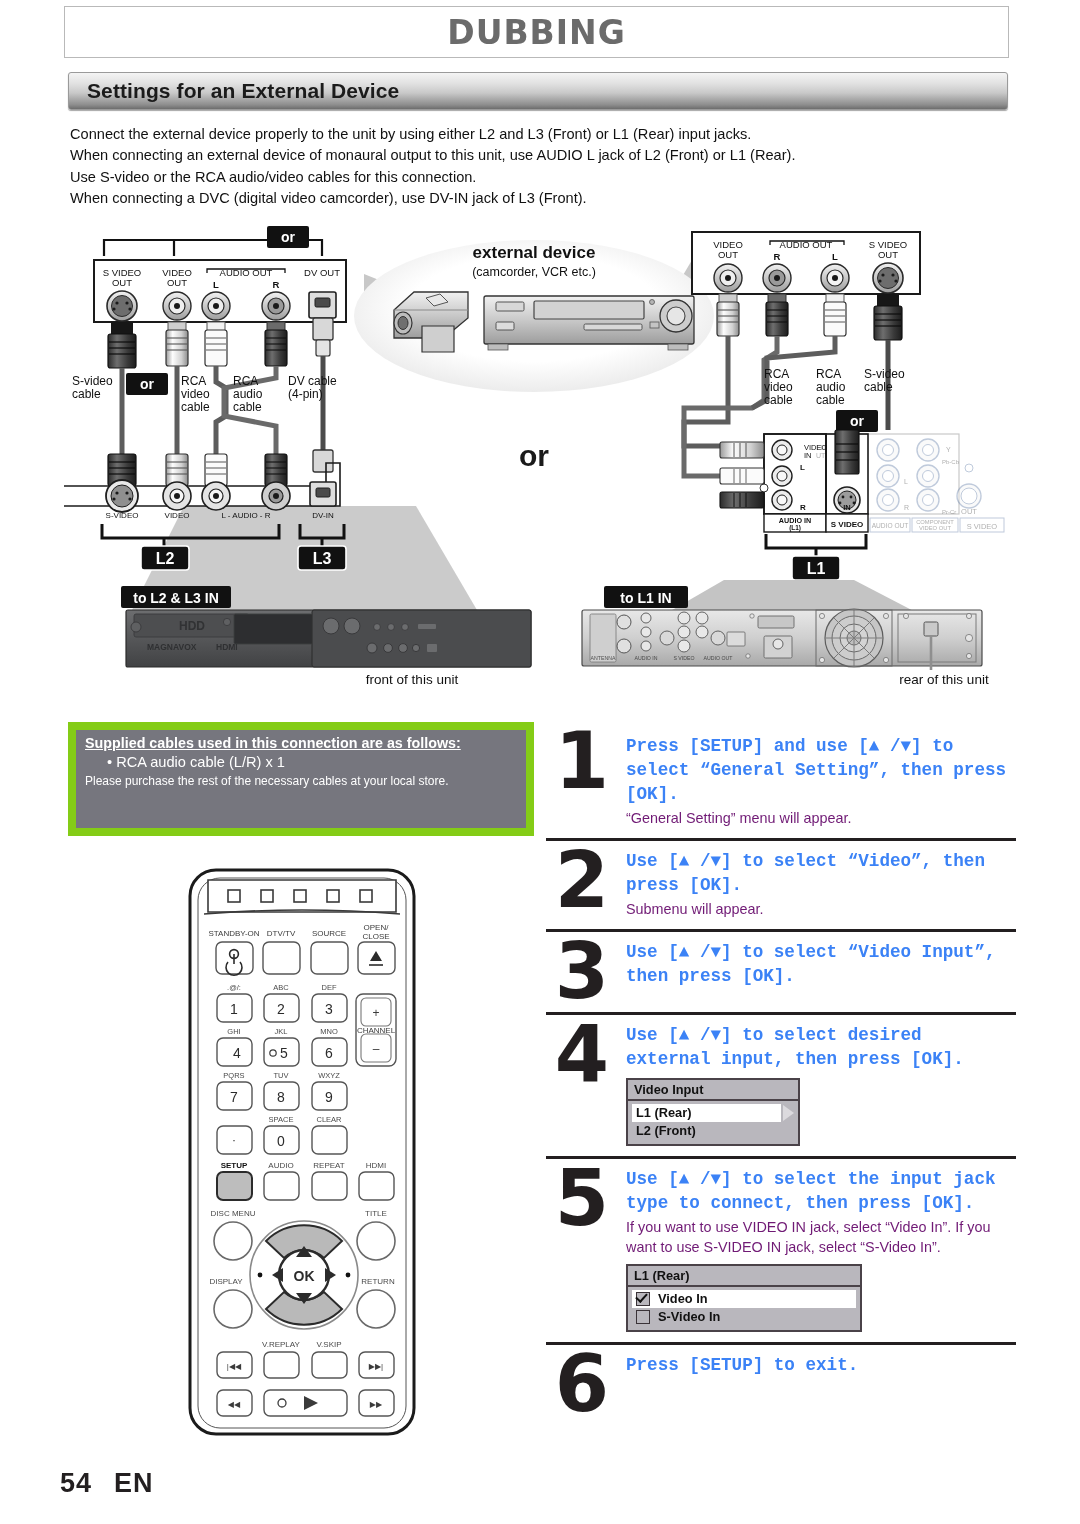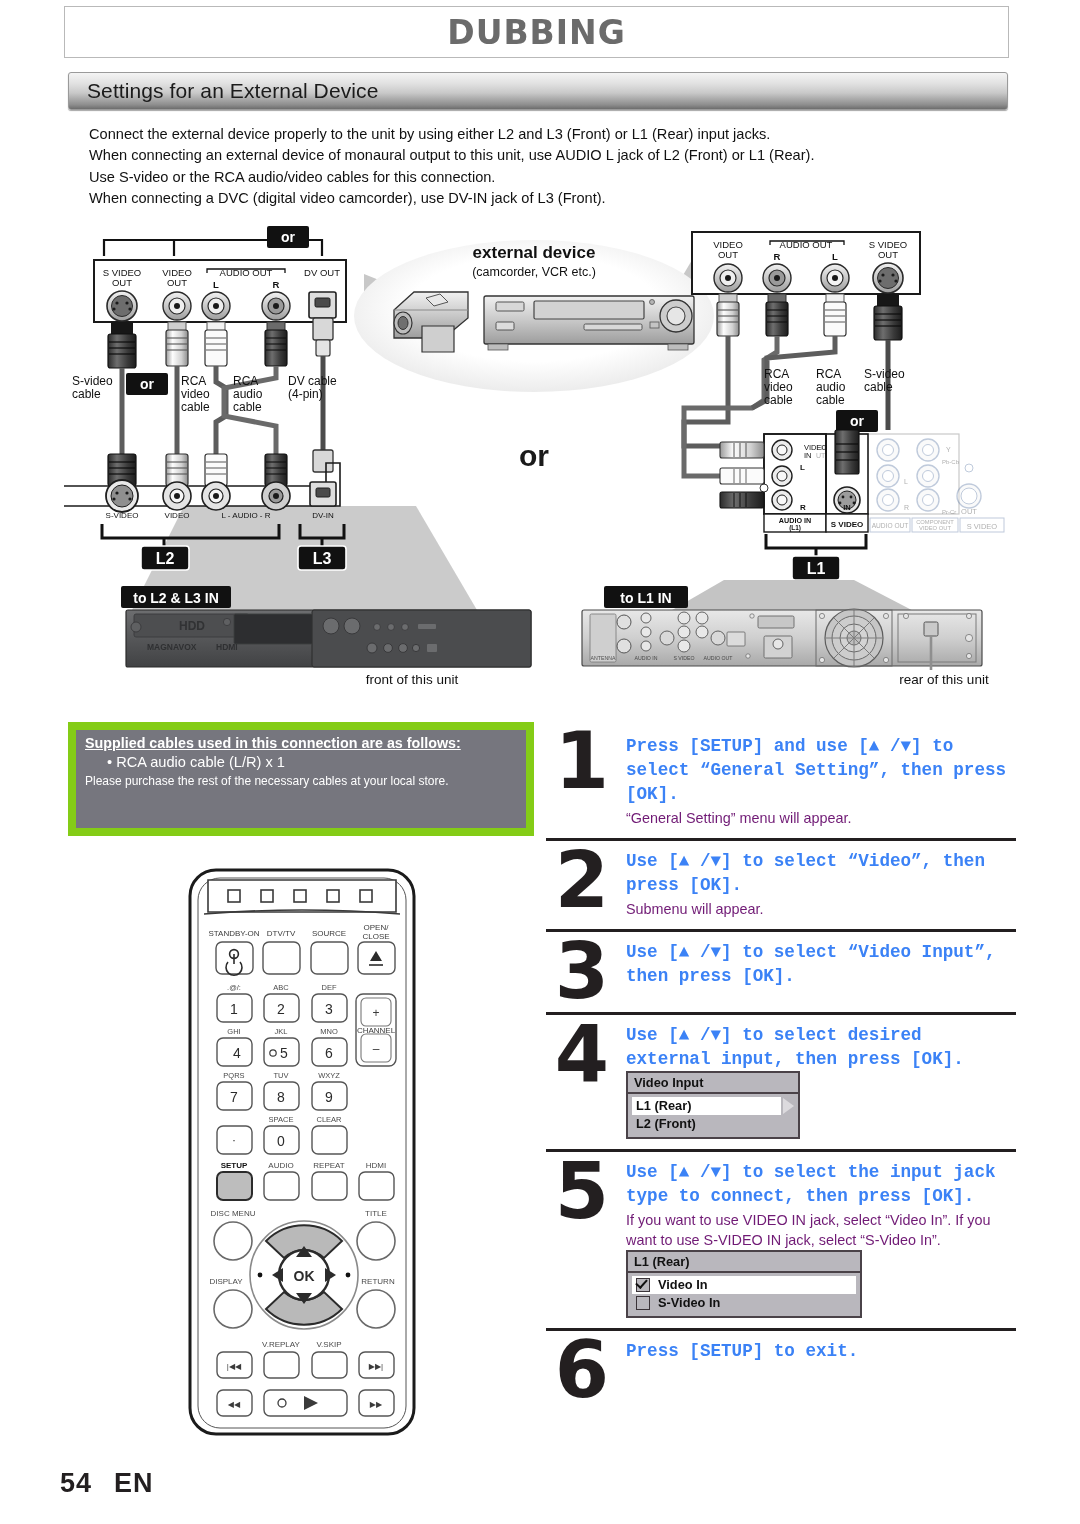--- a/index.html
+++ b/index.html
@@ -10,25 +10,25 @@
   
   .title-box{position:absolute;left:64px;top:6px;width:945px;height:52px;border:1px solid #b9b9b9;
              display:flex;align-items:center;justify-content:center;box-sizing:border-box;}
   .title-box .t{font-size:33px;font-weight:bold;letter-spacing:1px;color:#6b6b6b;font-family:"DejaVu Sans",sans-serif;}
 
   
   .sect-bar{position:absolute;left:68px;top:72px;width:940px;height:38px;box-sizing:border-box;
             background:linear-gradient(to bottom,#f4f4f4 0%,#e2e2e2 28%,#c9c9c9 55%,#8e8e8e 88%,#6d6d6d 100%);
             border:1px solid #9a9a9a;border-radius:3px;display:flex;align-items:center;
             box-shadow:0 1px 1px rgba(0,0,0,.35);}
-  .sect-bar .lbl{font-size:21px;font-weight:normal;margin-left:18px;color:#1b1b1b;letter-spacing:.1px;}
+  .sect-bar .lbl{font-size:21px;font-weight:bold;margin-left:18px;color:#1b1b1b;letter-spacing:.1px;}
 
   
   .intro{position:absolute;left:70px;top:124px;width:940px;font-size:14.6px;line-height:21.4px;color:#111;}
-  .intro div{white-space:nowrap;margin-left:19px;}
+  .intro div{white-space:nowrap;}
 
   
   .diagram{position:absolute;left:64px;top:218px;width:950px;height:470px;}
   .diagram svg{display:block;}
 
   
   .cables{position:absolute;left:68px;top:722px;width:466px;height:114px;background:#76767e;
           border:8px solid #84cc16;box-sizing:border-box;color:#fff;padding:4px 9px 0 9px;}
   .cables .hd{font-size:14.3px;font-weight:bold;text-decoration:underline;line-height:19px;white-space:nowrap;}
   .cables .li{font-size:14.6px;line-height:19.6px;margin-left:22px;}
@@ -40,21 +40,21 @@
   
   .steps{position:absolute;left:546px;top:722px;width:470px;}
   .step{position:relative;padding:8px 0 10px 80px;border-top:3px solid #231f20;min-height:62px;}
   .step.first{border-top:none;padding-top:12px;}
   .step .num{position:absolute;left:0;top:2px;width:72px;text-align:center;
              font-size:78px;line-height:74px;font-weight:bold;color:#231f20;font-family:"DejaVu Sans",sans-serif;}
   .step .head{font-size:17.6px;font-weight:bold;line-height:24px;color:#3b82f6;font-family:Liberation Mono, monospace;}
   .step .sub{font-size:14.4px;line-height:20px;color:#701a75;margin-top:2px;}
 
   
-  .osd{border:2px solid #4a4248;width:170px;background:#b9b7bd;}
+  .osd{margin-top:7px;border:2px solid #4a4248;width:170px;background:#b9b7bd;}
   .osd.wide{width:232px;}
   .osd .ttl{font-size:12.8px;font-weight:bold;padding:2px 6px;background:#b9b7bd;color:#111;border-bottom:2px solid #4a4248;}
   .osd .body{padding:3px 4px 4px 4px;background:#b9b7bd;}
   .osd .row{font-size:12.8px;font-weight:bold;color:#111;line-height:16px;padding:1px 4px;display:flex;align-items:center;}
   .osd .row.sel{background:#fff;}
   .osd .rowwrap{display:flex;align-items:center;}
   .osd .arrow{width:0;height:0;border-left:11px solid #dcdade;border-top:8px solid transparent;border-bottom:8px solid transparent;margin-left:2px;}
   .osd .cb{width:12px;height:12px;border:1.6px solid #3a3338;background:#b9b7bd;margin-right:8px;display:inline-block;position:relative;flex:0 0 auto;}
   .osd .cb.on::after{content:"";position:absolute;left:1px;top:-2px;width:5px;height:9px;border:solid #111;border-width:0 2.6px 2.6px 0;transform:rotate(42deg);}
 

